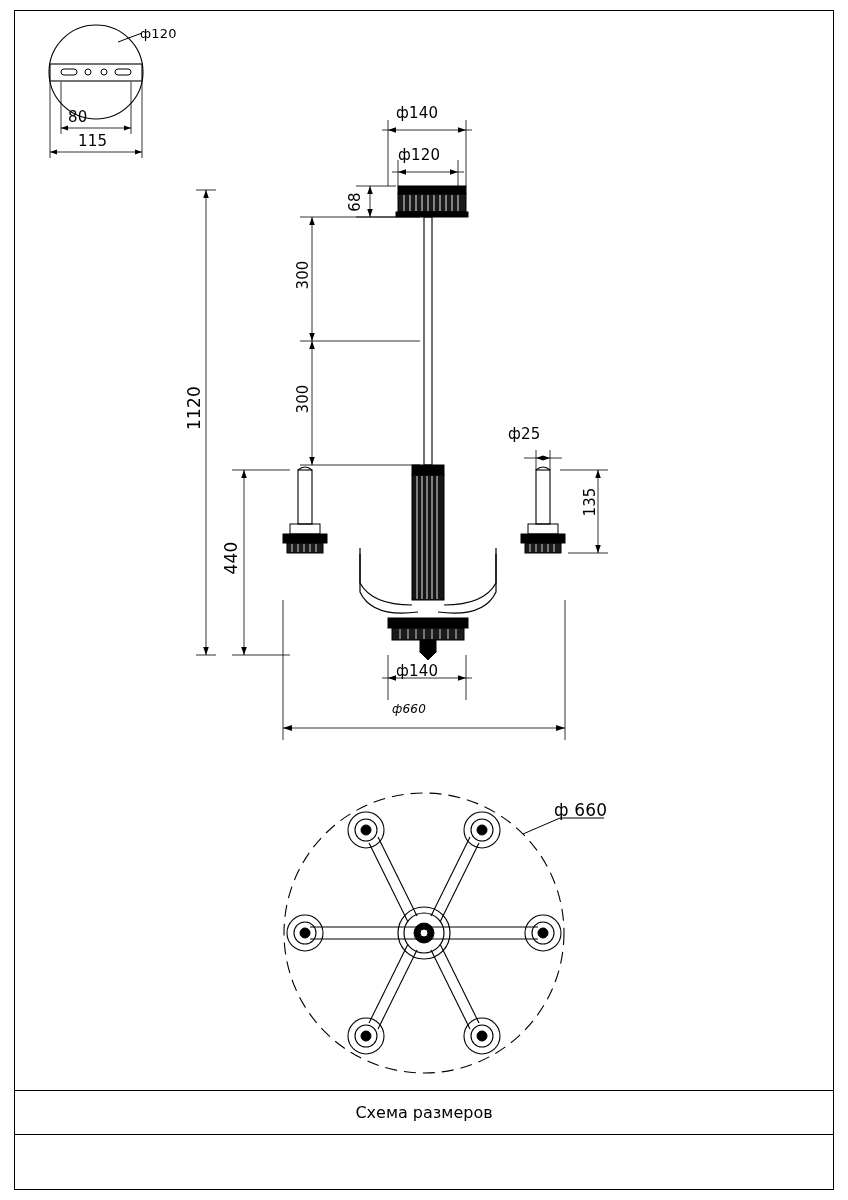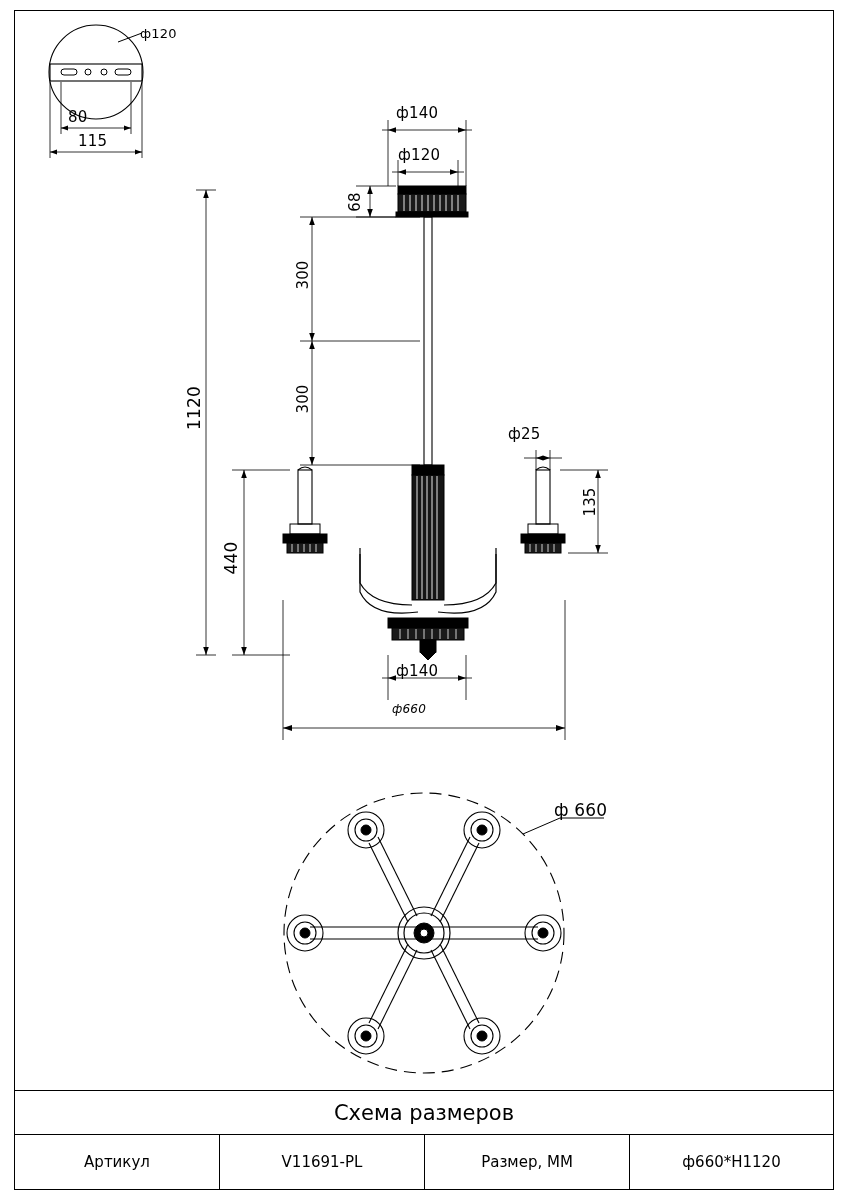--- a/index.html
+++ b/index.html
@@ -3,21 +3,21 @@
 <meta charset="utf-8">
 <style>
   html,body{margin:0;padding:0;background:#ffffff;}
   body{width:848px;height:1200px;font-family:"DejaVu Sans","Liberation Sans",sans-serif;color:#000;}
   .sheet{position:relative;width:848px;height:1200px;box-sizing:border-box;}
   .frame{position:absolute;left:14px;top:10px;width:820px;height:1180px;border:1.5px solid #000;box-sizing:border-box;}
   svg.draw{position:absolute;left:0;top:0;width:848px;height:1200px;pointer-events:none;}
   .lbl{position:absolute;font-size:15px;letter-spacing:0.2px;white-space:nowrap;}
   .lbl.small{font-size:13px;}
   .title-band{position:absolute;left:15px;top:1090px;width:818px;height:45px;box-sizing:border-box;border-top:1.5px solid #000;border-bottom:1.5px solid #000;display:flex;align-items:center;justify-content:center;}
-  .title-band span{font-size:21px;}
+  .title-band span{font-size:16px;}
   .table-row{position:absolute;left:15px;top:1135px;width:818px;height:54px;display:flex;box-sizing:border-box;}
   .cell{display:flex;align-items:center;justify-content:center;font-size:15px;box-sizing:border-box;height:100%;}
   .cell.c1{width:205px;border-right:1.5px solid #000;}
   .cell.c2{width:205px;border-right:1.5px solid #000;}
   .cell.c3{width:205px;border-right:1.5px solid #000;}
   .cell.c4{width:203px;}
 </style>
 </head>
 <body>
 
@@ -283,20 +283,14 @@
 
   <div class="lbl" style="left:396px;top:662px;">ф140</div>
   <div class="lbl" style="left:392px;top:702px;font-size:12px;font-style:italic;">ф660</div>
 
   <div class="lbl" style="left:538px;top:800px;font-size:17px;margin-left:16px;">ф 660</div>
 
   <div class="title-band">
     <span>Схема размеров</span>
   </div>
 
-  <div class="table-row">
-    <div class="cell c1">Артикул</div>
-    <div class="cell c2">V11691-PL</div>
-    <div class="cell c3">Размер, ММ</div>
-    <div class="cell c4">ф660*H1120</div>
-  </div>
 
 </div>
 
 </body></html>

